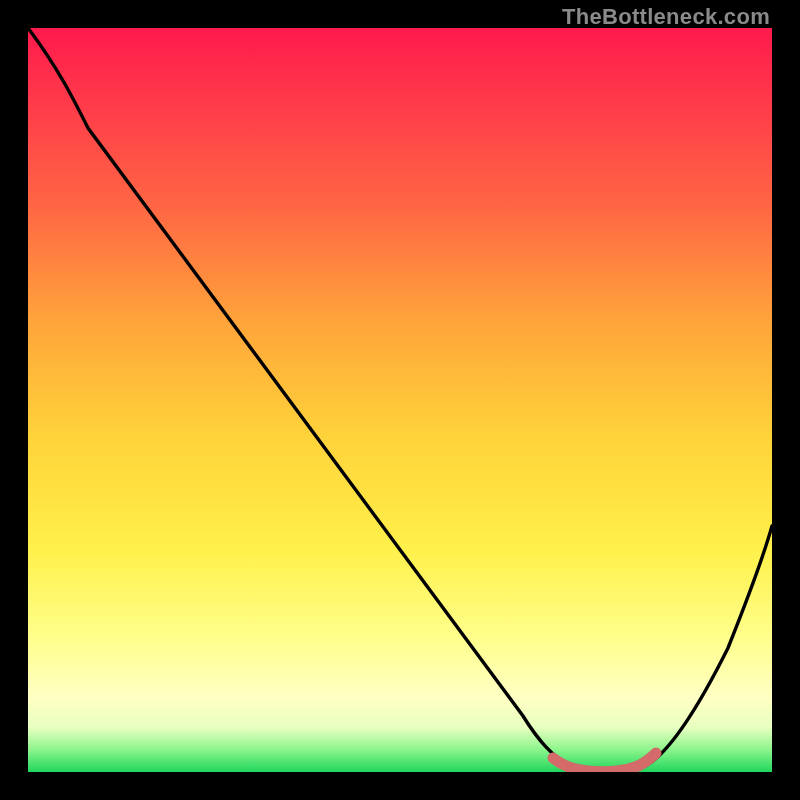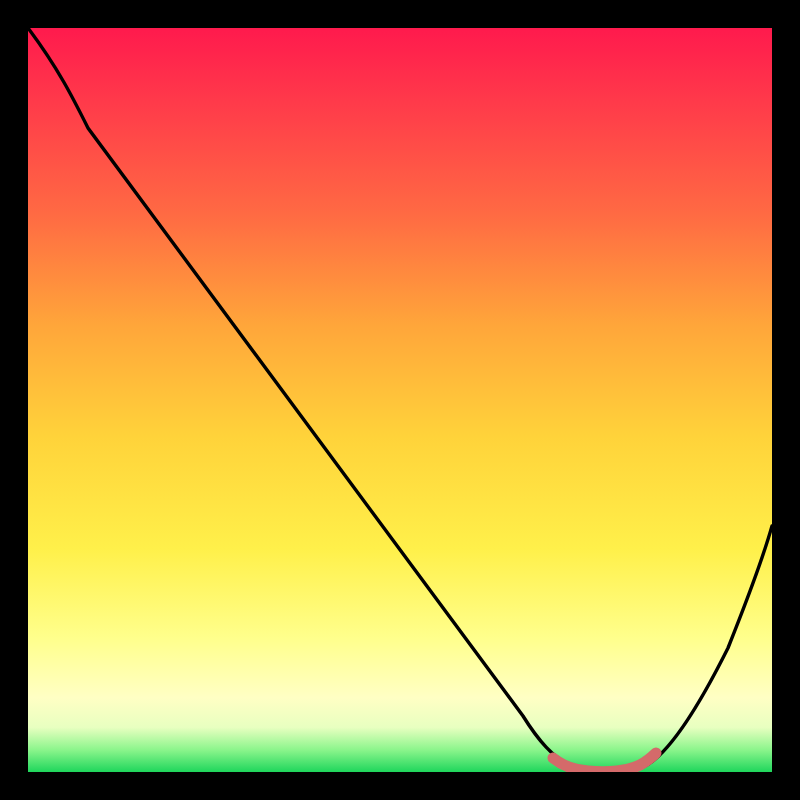--- a/index.html
+++ b/index.html
@@ -79,13 +79,14 @@
              C 535 738, 545 742, 560 743
              C 580 745, 600 743, 612 737
              C 618 734, 623 730, 628 725" fill="none" stroke="#d46a6a" stroke-width="11" stroke-linecap="round"></path>
   </svg>
 
   <div class="frame" style="left:0; top:0; width:800px; height:28px;"></div>
   <div class="frame" style="left:0; top:772px; width:800px; height:28px;"></div>
   <div class="frame" style="left:0; top:0; width:28px; height:800px;"></div>
   <div class="frame" style="left:772px; top:0; width:28px; height:800px;"></div>
 
+  <div class="watermark">TheBottleneck.com</div>
 </div>
 
 </body></html>

